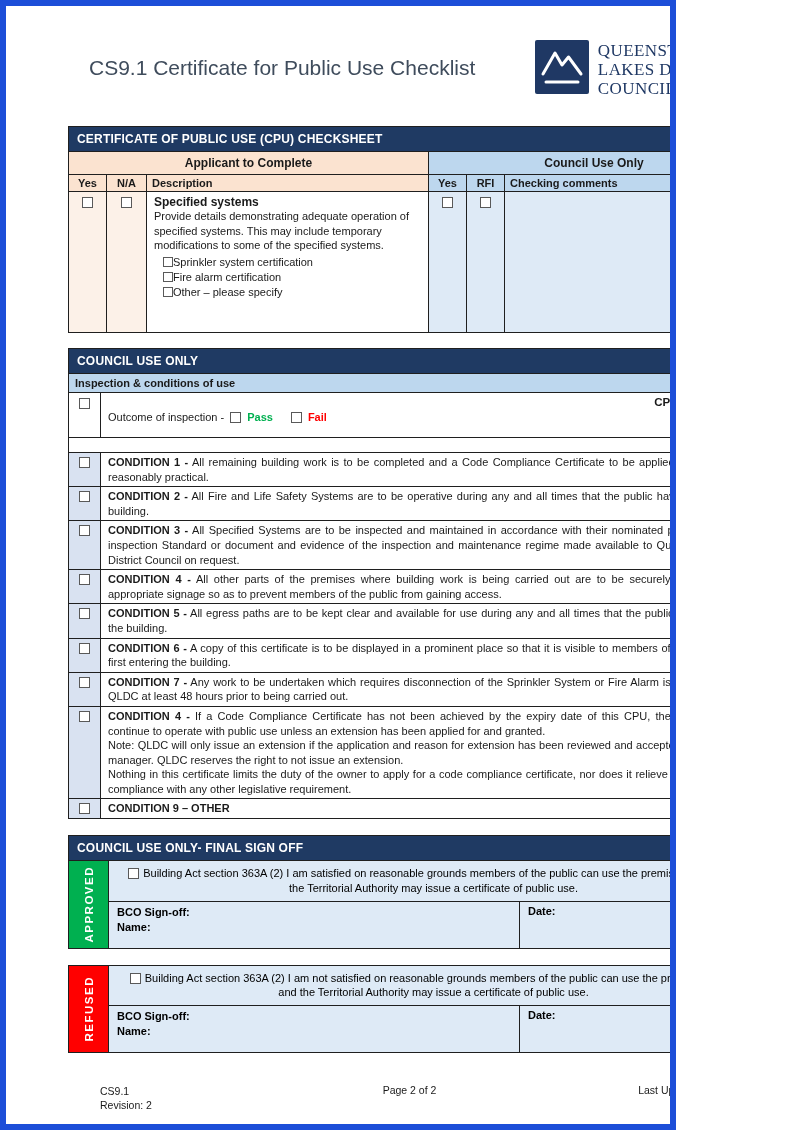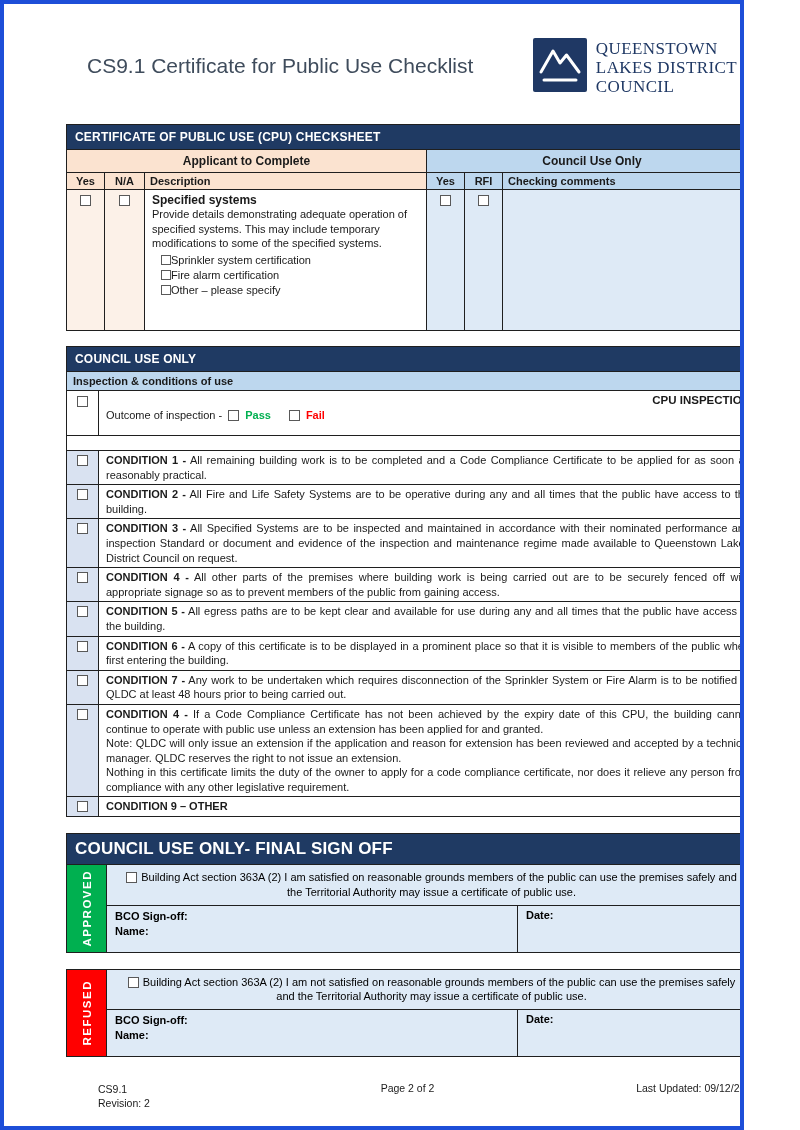--- a/index.html
+++ b/index.html
@@ -1,17 +1,17 @@
 <!DOCTYPE html>
 <html><head>
 <meta charset="utf-8">
 <style>
   html,body{margin:0;padding:0;}
   body{width:800px;height:1130px;font-family:"Liberation Sans",sans-serif;background:#fff;}
-  .page{position:relative;width:744px;height:1130px;box-sizing:border-box;border:4px solid #1d4ed8;background:#fff;overflow:hidden;}
+  .page{position:relative;width:676px;height:1130px;box-sizing:border-box;border:6px solid #1d4ed8;background:#fff;overflow:hidden;}
 
   
   .doc-header{position:absolute;top:26px;left:62px;width:691px;display:flex;justify-content:space-between;align-items:flex-start;}
   .doc-title{margin-left:21px;margin-top:24px;font-size:21px;color:#3f4c5c;}
   .logo{display:flex;align-items:center;gap:9px;margin-right:20px;margin-top:6px;}
   .logo-text{font-family:"Liberation Serif",serif;font-weight:normal;color:#1F3864;font-size:17px;line-height:19px;letter-spacing:.4px;}
 
   
   table{border-collapse:collapse;table-layout:fixed;width:691px;}
   td{border:1px solid #1f1f1f;font-size:11px;vertical-align:top;color:#1a1a1a;}
@@ -43,21 +43,21 @@
   .pass{color:#00B050;font-weight:bold;}
   .fail{color:#FF0000;font-weight:bold;}
   .gap12{margin-left:12px;}
   .spacer-td{height:12px;background:#fff;}
   .ccb{background:#D9E2F1;text-align:center;padding-top:4px;}
   .cond-td{padding:2px 7px;line-height:14.6px;text-align:justify;}
   .b{font-weight:bold;}
   .cond-body{white-space:pre-line;}
 
   .so{position:absolute;top:829px;left:62px;width:691px;}
-  .so-bar{box-sizing:border-box;background:#1F3A63;color:#fff;font-weight:bold;font-size:17px;padding:5px 8px;border:1px solid #1f1f1f;letter-spacing:.2px;}
+  .so-bar{box-sizing:border-box;background:#1F3A63;color:#fff;font-weight:bold;font-size:12px;padding:5px 8px;border:1px solid #1f1f1f;letter-spacing:.2px;}
   .so-block{display:flex;border:1px solid #1f1f1f;border-top:none;}
   .so-block.refused{border-top:1px solid #1f1f1f;margin-top:16px;}
   .band{width:39px;display:flex;align-items:center;justify-content:center;border-right:1px solid #1f1f1f;}
   .band-green{background:#00B050;}
   .band-red{background:#FF0000;}
   .band span{writing-mode:vertical-rl;transform:rotate(180deg);color:#fff;font-weight:bold;font-size:11.5px;letter-spacing:1.5px;}
   .so-main{flex:1;display:flex;flex-direction:column;}
   .so-statement{background:#DEEAF6;border-bottom:1px solid #1f1f1f;padding:5px 14px;text-align:center;font-size:11px;line-height:14.8px;}
   .so-sign{display:flex;background:#DEEAF6;min-height:46px;}
   .so-bco{flex:1;border-right:1px solid #1f1f1f;padding:3px 8px;font-weight:bold;font-size:11px;line-height:15px;}

